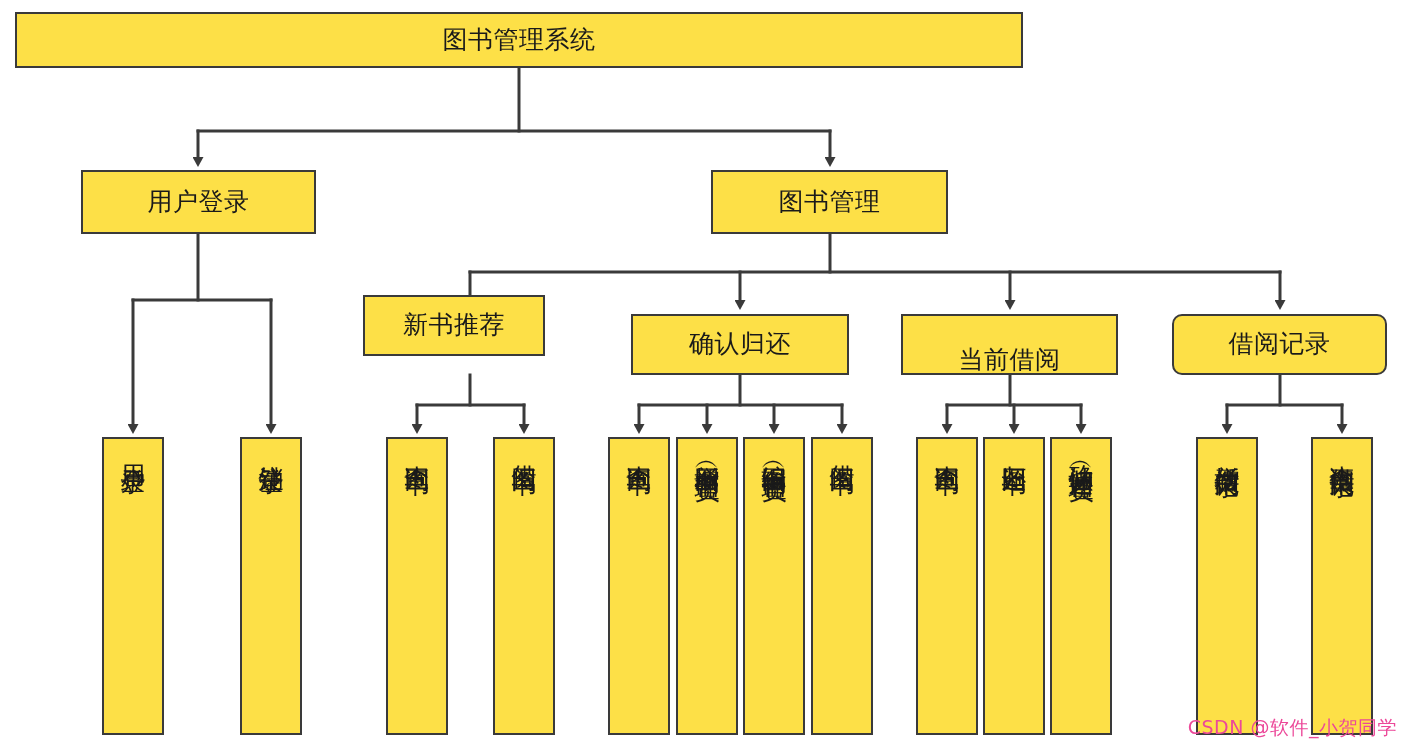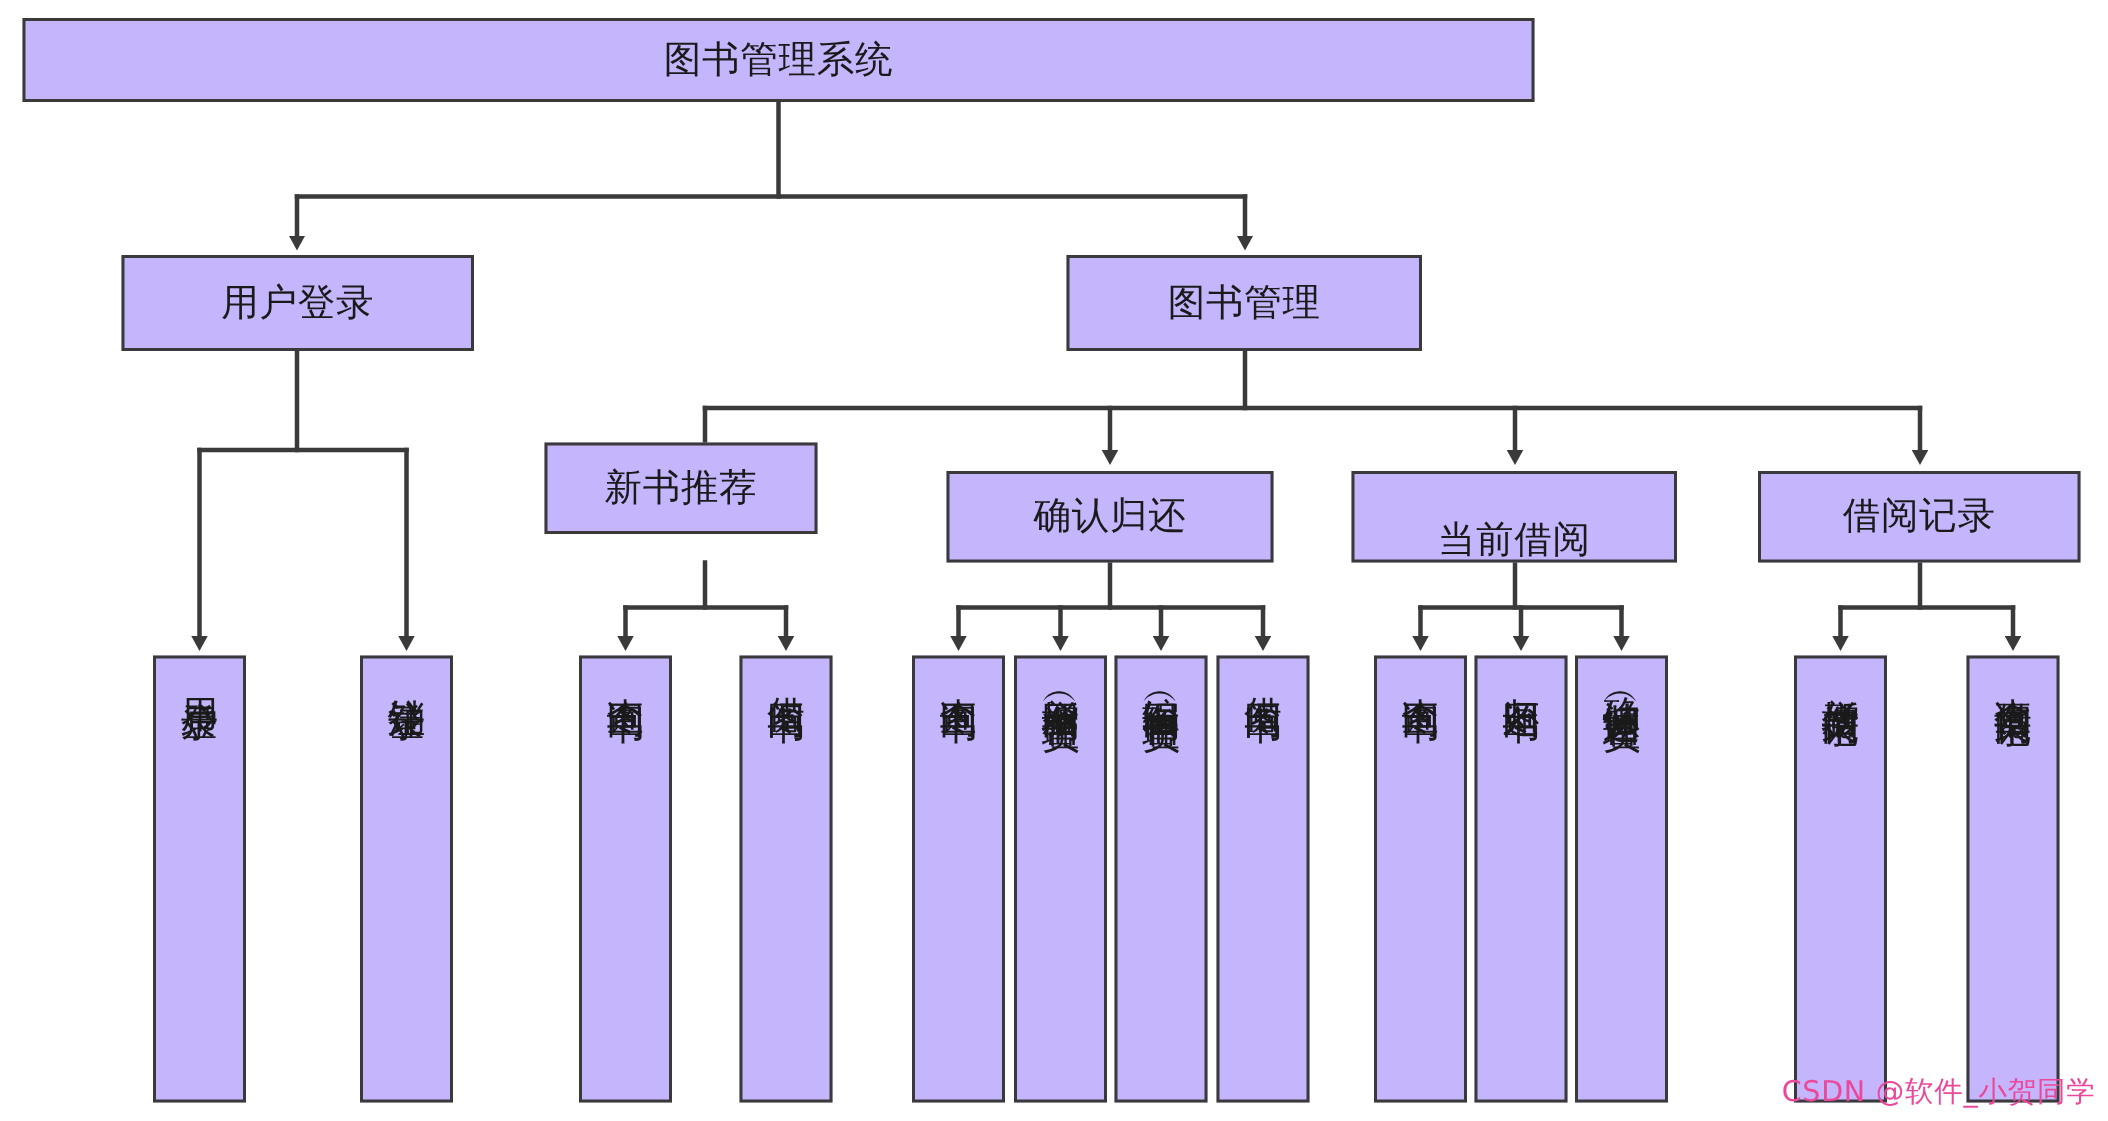--- a/index.html
+++ b/index.html
@@ -23,21 +23,21 @@
     left: 0;
     top: 0;
     width: 1405px;
     height: 747px;
     pointer-events: none;
   }
   .node {
     position: absolute;
     box-sizing: border-box;
     border: 2.5px solid #3a3a3a;
-    background: #c4b5fd;
+    background: #fde047;
     display: flex;
     align-items: center;
     justify-content: center;
     color: #1a1a1a;
     z-index: 2;
   }
   .node .label {
     display: block;
     text-align: center;
     line-height: 1.05;
@@ -144,21 +144,21 @@
 
   <div class="node h" style="left:363px; top:295px; width:182px; height:61px;">
     <span class="label">新书推荐</span>
   </div>
   <div class="node h" style="left:631px; top:314px; width:218px; height:61px;">
     <span class="label">确认归还</span>
   </div>
   <div class="node h" style="left:901px; top:314px; width:217px; height:61px;align-items:flex-end;">
     <span class="label">当前借阅</span>
   </div>
-  <div class="node h" style="left:1172px; top:314px; width:215px; height:61px;">
+  <div class="node h" style="left:1172px; top:314px; width:215px; height:61px;border-radius:10px;">
     <span class="label">借阅记录</span>
   </div>
 
   <div class="node v" style="left:102px; top:437px; width:62px; height:298px;">
     <span class="label">用户登录</span>
   </div>
   <div class="node v" style="left:240px; top:437px; width:62px; height:298px;">
     <span class="label">注销登录</span>
   </div>
 

